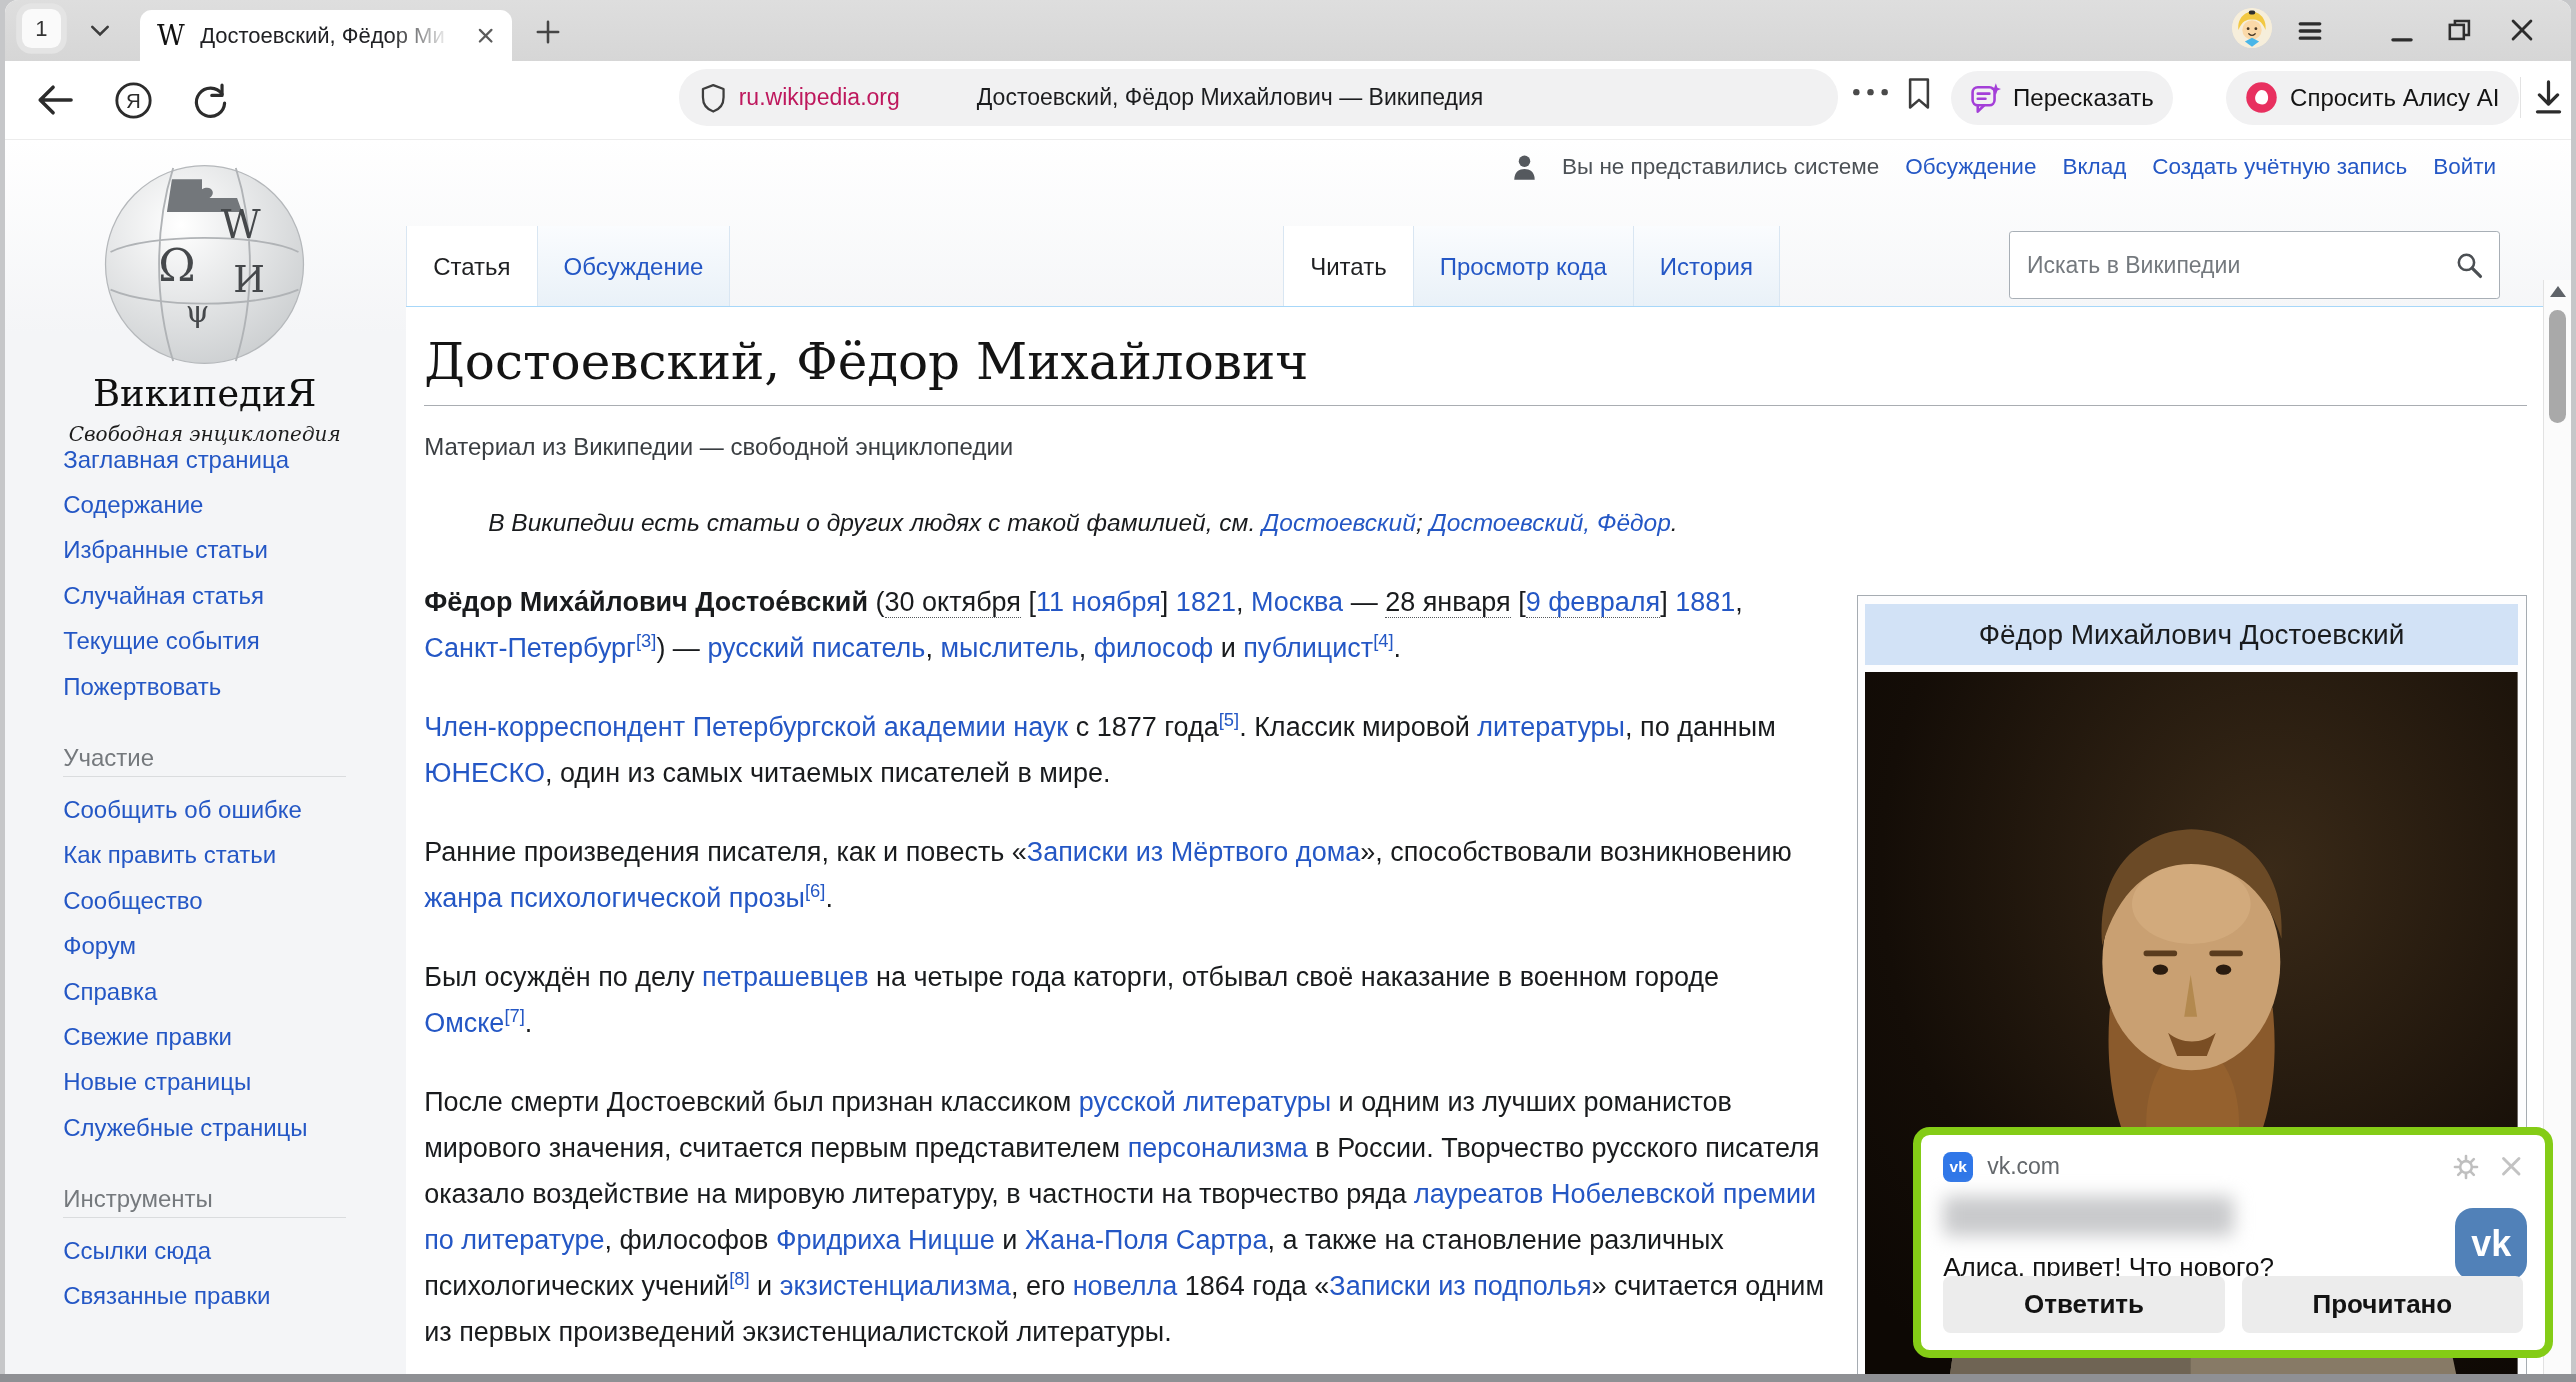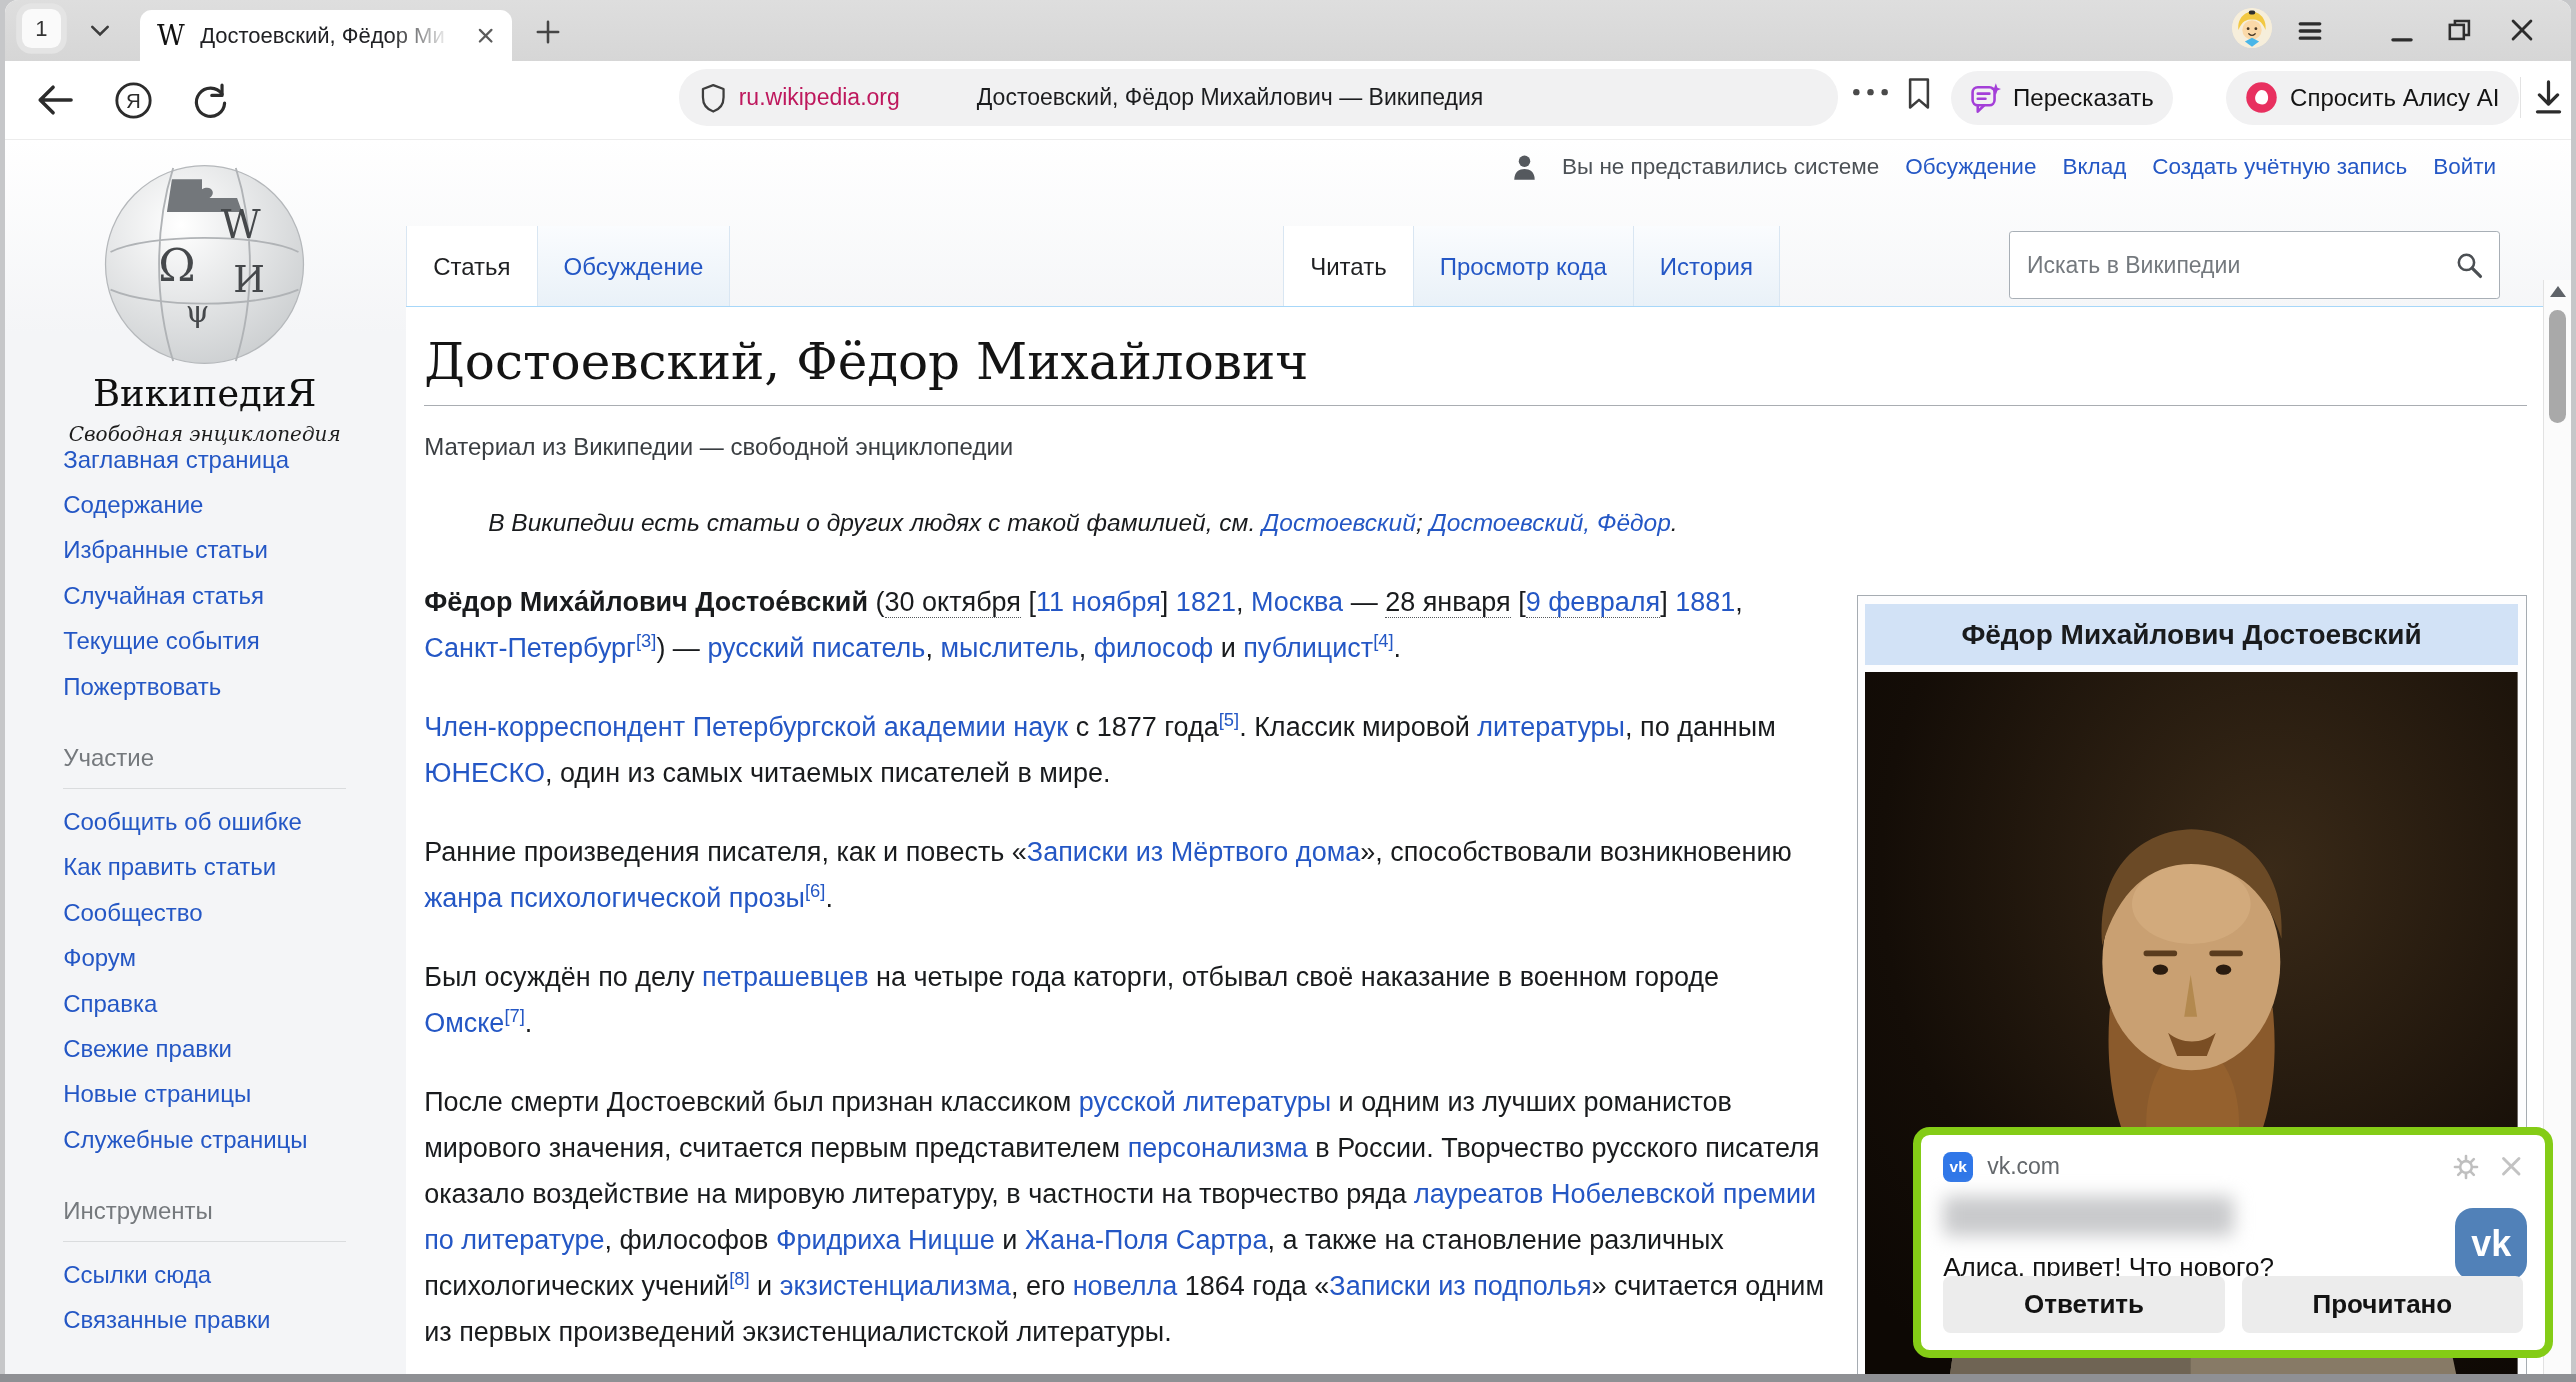--- a/index.html
+++ b/index.html
@@ -31,21 +31,21 @@
 
 .page{position:absolute;left:0;top:140px;right:0;bottom:0;background:linear-gradient(180deg,#ffffff,#f4f5f7 193px)}
 .userbar{position:absolute;top:14px;right:75px;display:flex;gap:26px;align-items:center;font-size:22.5px}
 .userbar .gray{color:#4c5156}
 .ulink{color:#2457c5;text-decoration:none;cursor:pointer}
 .sidebar{position:absolute;left:0;top:18px;width:399px;text-align:center}
 .wordmark{font-family:"DejaVu Serif",serif;font-size:37px;color:#101010;margin-top:1.3px}
 .slogan{font-family:"DejaVu Serif",serif;font-style:italic;font-size:20px;color:#1c1c1c;margin-top:6.4px}
 .snav{display:flex;flex-direction:column;gap:17.4px;font-size:24px;text-align:left;margin-left:58px}
 .snav a{color:#2457c5;text-decoration:none;white-space:nowrap}
-.shead{margin:43px 0 19.3px 58px;font-size:24px;color:#75797d;text-align:left;width:283px;padding-bottom:16px;border-bottom:1.3px solid #dadcde}
+.shead{margin:43px 0 19.3px 58px;font-size:24px;color:#75797d;text-align:left;width:283px;padding-bottom:4px;border-bottom:1.3px solid #dadcde}
 .n1{}
 
 .ltabs{position:absolute;left:401px;top:86px;display:flex}
 .rtabs{position:absolute;left:1278px;top:86px;display:flex}
 .wtab{height:81px;line-height:81px;font-size:24px;padding:0 26px;white-space:nowrap;cursor:pointer}
 .wtab.on{background:#fff;color:#1f2022;border-left:1.3px solid #d9e6f2;border-right:1.3px solid #d9e6f2}
 .wtab.off{color:#2457c5;background:linear-gradient(180deg,#fafcfe,#e9f1f8);border-right:1.3px solid #d9e6f2}
 .tabline{position:absolute;left:401px;right:28px;top:166px;height:1.3px;background:#a7d7f9}
 .search{position:absolute;left:2004px;top:91px;width:491px;height:68px;background:#fff;border:1.3px solid #a8afb6;border-radius:3.2px;display:flex;align-items:center;padding:0 16.7px}
 .search input{flex:1;border:none;outline:none;font-size:23px;color:#3a3e42;font-family:"Liberation Sans",sans-serif;background:transparent}
@@ -56,21 +56,21 @@
 .tg{margin-top:18px;font-size:24px;color:#3a3e42}
 .hn{margin:30px 0 0 64px;font-style:italic;font-size:24.5px}
 .content p{margin:33px 0 0;text-align:left}
 .seg-l{color:#2457c5;cursor:pointer}
 .seg-b{font-weight:bold}
 .seg-ab{border-bottom:1.9px dotted #565a5e}
 .seg-lab{color:#2457c5;border-bottom:1.9px dotted #565a5e;cursor:pointer}
 sup.seg-r{color:#2457c5;font-size:68%;line-height:0;cursor:pointer}
 
 .infobox{float:right;width:670px;margin:49px 0 19.3px 30px;border:1.3px solid #a6acb2;background:#fdfdfe;padding:7.7px}
-.ib-title{background:#d2e2f6;font-weight:bold;font-size:28px;line-height:35px;text-align:center;padding:13px 19px}
+.ib-title{background:#d2e2f6;font-weight:normal;font-size:28px;line-height:35px;text-align:center;padding:13px 19px}
 .ib-img{margin-top:7.7px;width:100%;height:714px}
 
 .sbar{position:absolute;right:0;top:140px;width:28px;height:1235px;background:#fbfbfb;border-left:1.3px solid #e2e2e2}
 .tri-up{position:absolute;left:5.8px;top:6.4px;width:0;height:0;border-left:8.4px solid transparent;border-right:8.4px solid transparent;border-bottom:11.6px solid #5f6368}
 .sthumb{position:absolute;left:5.2px;top:30px;width:16.7px;height:113px;border-radius:8.4px;background:#a9a9a9}
 
 .vkpop{position:absolute;left:1908px;top:1127px;width:640px;height:231px;background:#fff;border:8px solid #84cc16;border-radius:16.7px;z-index:6;padding:16.7px 22px}
 .vkrow{display:flex;align-items:center}
 .vkicon{width:30px;height:30px;border-radius:7.7px;background:#3077e8;color:#fff;font-weight:bold;font-size:15.5px;display:flex;align-items:center;justify-content:center}
 .vksite{margin-left:14px;font-size:23px;color:#63676b}

